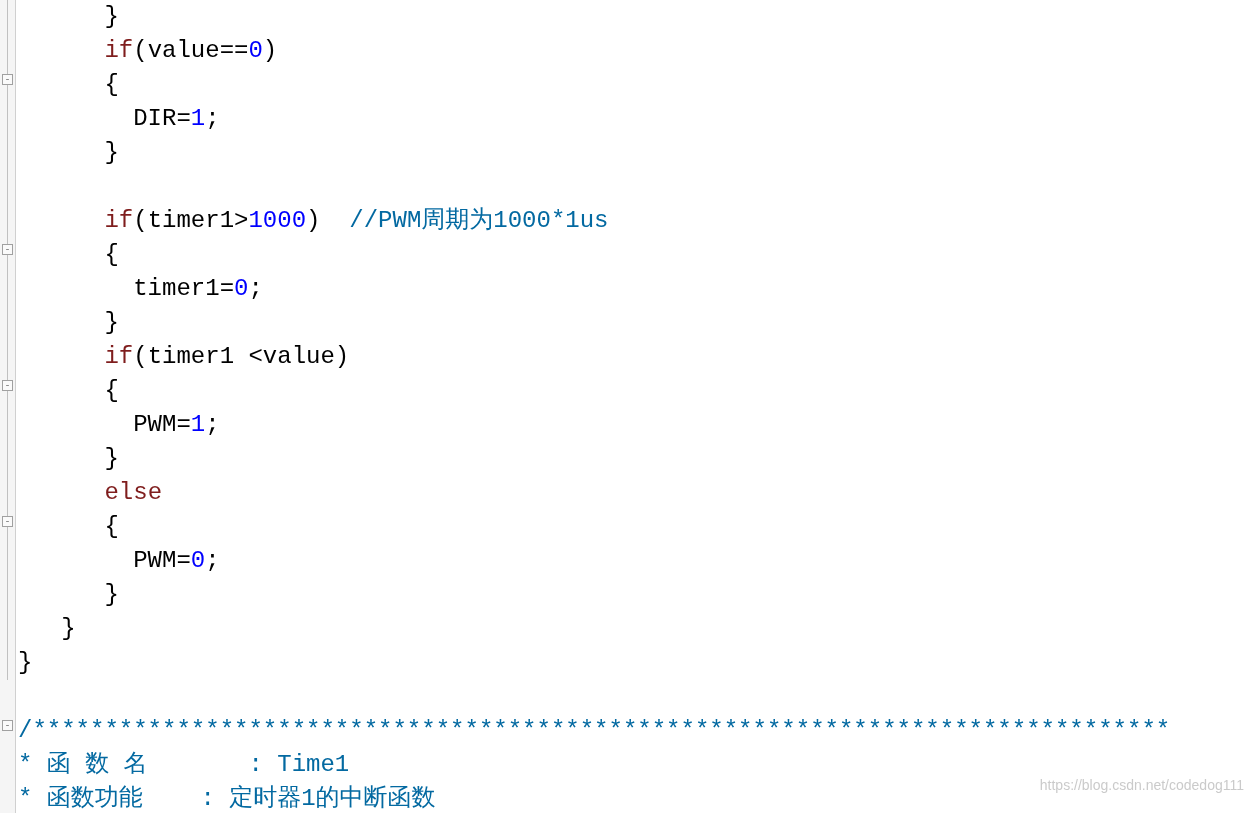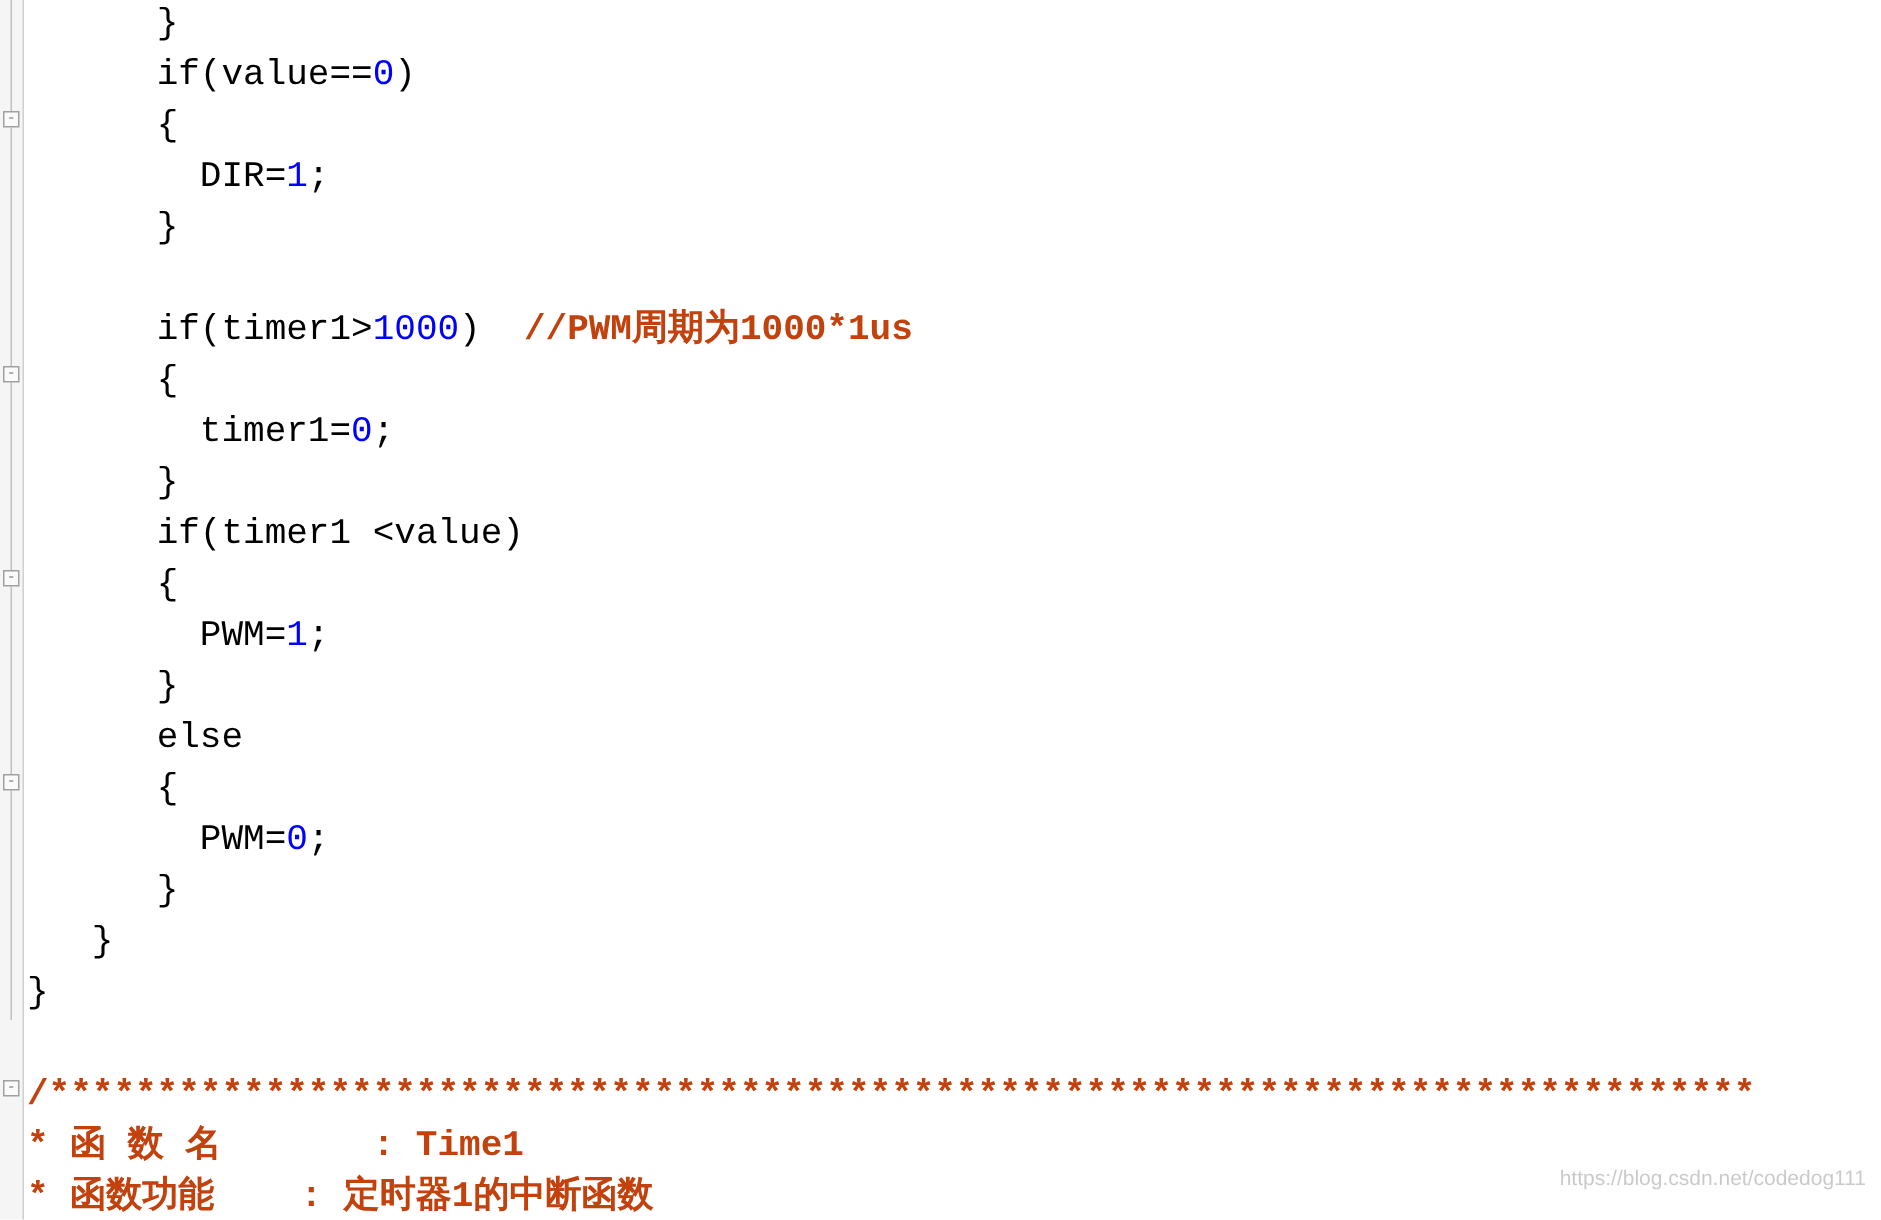--- a/index.html
+++ b/index.html
@@ -39,23 +39,23 @@
       text-align: center;
       color: #808080;
     }
     .code-area {
       flex: 1;
       padding-left: 2px;
       white-space: pre;
       line-height: 34px;
       overflow: hidden;
     }
-    .kw { color: #000000; }
+    .kw { color: #7f1d1d; }
     .num { color: #0000ff; }
-    .comment { color: #c2410c; font-weight: bold; }
+    .comment { color: #0369a1; }
     .plain { color: #000000; }
     .watermark {
       position: absolute;
       right: 10px;
       bottom: 20px;
       font-family: Arial, sans-serif;
       font-size: 14px;
       color: rgba(150,150,150,0.5);
       pointer-events: none;
       text-align: right;

